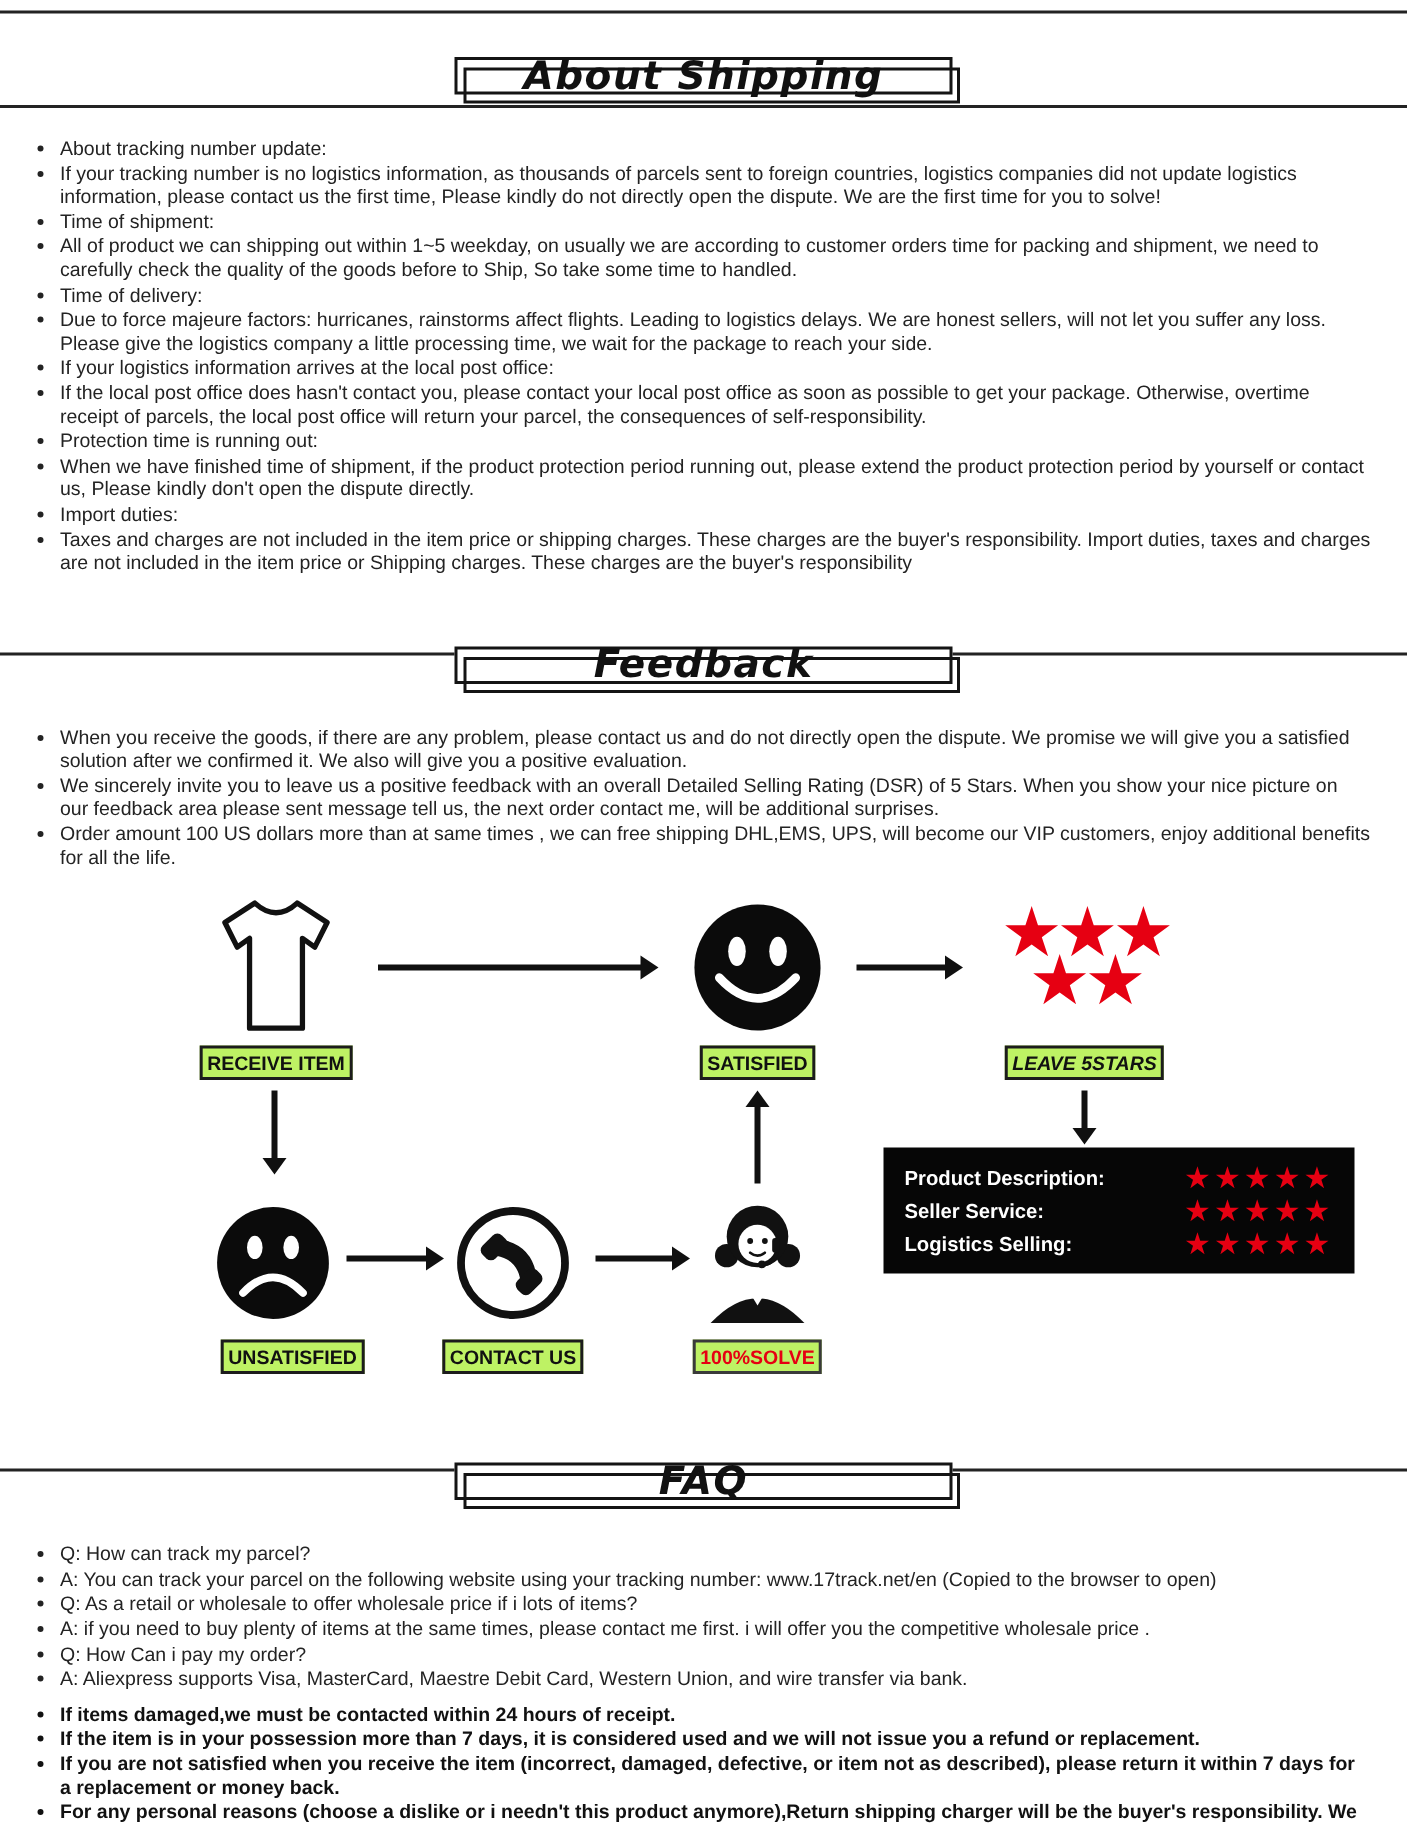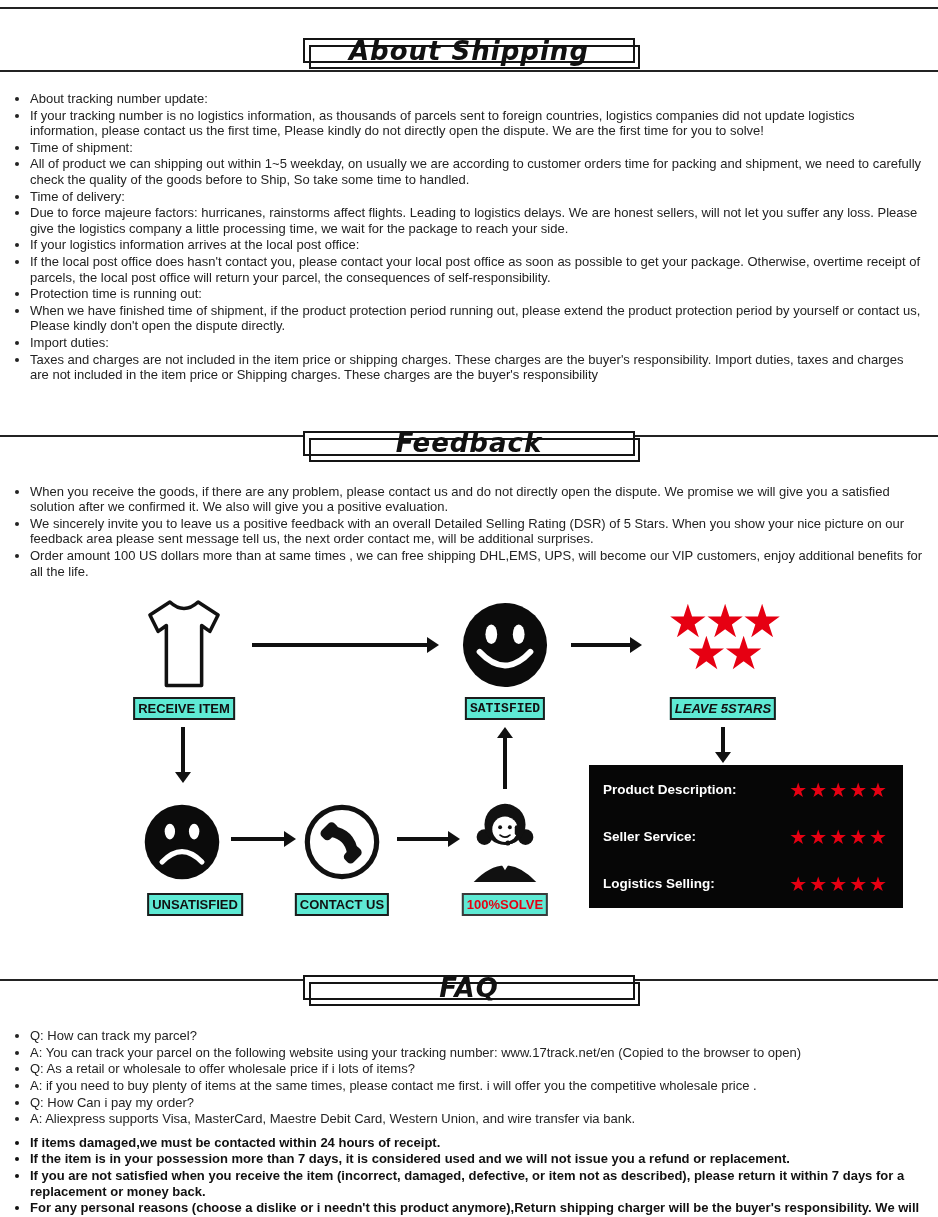--- a/index.html
+++ b/index.html
@@ -15,28 +15,28 @@
   .banner.first .rule{top:32px;}
   .banner-box{position:absolute;left:50%;top:0;transform:translateX(-50%);
     width:332px;height:25px;background:#fff;border:2px solid #141414;
     display:flex;align-items:center;justify-content:center;z-index:1;}
   .banner-box::after{content:"";position:absolute;left:4px;top:5px;right:-7px;bottom:-8px;
     border:2px solid #141414;z-index:-1;}
   .banner-title{font-family:"DejaVu Sans",sans-serif;font-style:italic;font-weight:700;
     font-size:26px;letter-spacing:1px;color:#111;white-space:nowrap;}
 
   
-  ul.bullets{margin:7px 2px 8px;padding:0 12px 0 28px;list-style:disc;}
+  ul.bullets{margin:7px 12px 8px;padding:0 12px 0 28px;list-style:disc;}
   ul.bullets li{font-size:13px;line-height:15.6px;margin-bottom:1px;color:#232323;}
   ul.bullets.bold li{font-weight:700;color:#111;}
 
   
   .diagram{position:relative;height:340px;margin:4px 0 2px;}
   .dg{position:absolute;}
-  .tag{position:absolute;transform:translateX(-50%);background:#5eead4;border:2px solid #1c1c1c;
+  .tag{position:absolute;transform:translateX(-50%);background:#bef264;border:2px solid #1c1c1c;
     padding:2px 3px;font-size:13px;font-weight:700;white-space:nowrap;color:#111;}
   .tag.red{color:var(--accent-red);border-color:#3a3a3a;}
   .arrow-r{position:absolute;height:4px;background:#101010;}
   .arrow-r::after{content:"";position:absolute;right:-11px;top:-6px;width:0;height:0;
     border-left:12px solid #101010;border-top:8px solid transparent;border-bottom:8px solid transparent;}
   .arrow-d{position:absolute;width:4px;background:#101010;}
   .arrow-d::after{content:"";position:absolute;bottom:-10px;left:-6px;width:0;height:0;
     border-top:11px solid #101010;border-left:8px solid transparent;border-right:8px solid transparent;}
   .arrow-u{position:absolute;width:4px;background:#101010;}
   .arrow-u::before{content:"";position:absolute;top:-10px;left:-6px;width:0;height:0;
@@ -105,34 +105,34 @@
       <div class="tag" style="left:184px;top:110px;">RECEIVE ITEM</div>
 
       <div class="arrow-r" style="left:252px;top:56px;width:176px;"></div>
 
       <svg class="dg" style="left:461px;top:14px;" width="88" height="88" viewBox="0 0 90 90">
         <circle cx="45" cy="45" r="43" fill="#0b0b0b"></circle>
         <ellipse cx="31" cy="34" rx="6" ry="10" fill="#fff"></ellipse>
         <ellipse cx="59" cy="34" rx="6" ry="10" fill="#fff"></ellipse>
         <path d="M19 52 Q45 80 71 52" stroke="#fff" stroke-width="6" fill="none" stroke-linecap="round"></path>
       </svg>
-      <div class="tag" style="left:505px;top:110px;font-family:Liberation Mono, monospace;">SATISFIED</div>
+      <div class="tag" style="left:505px;top:110px;">SATISFIED</div>
 
       <div class="arrow-r" style="left:571px;top:56px;width:60px;"></div>
 
       <div class="bigstars" style="left:648px;top:16px;">
         <div class="row1">★★★</div>
         <div class="row2">★★</div>
       </div>
       <div class="tag" style="left:723px;top:110px;font-style:italic;">LEAVE 5STARS</div>
 
       <div class="arrow-d" style="left:181px;top:140px;height:46px;"></div>
       <div class="arrow-d" style="left:721px;top:140px;height:26px;"></div>
 
-      <div class="ratings" style="left:589px;top:178px;width:314px;height:143px;">
+      <div class="ratings" style="left:589px;top:178px;width:314px;height:84px;">
         <div class="rrow">
           <span class="rlabel">Product Description:</span>
           <span class="rstars">★★★★★</span>
         </div>
         <div class="rrow">
           <span class="rlabel">Seller Service:</span>
           <span class="rstars">★★★★★</span>
         </div>
         <div class="rrow">
           <span class="rlabel">Logistics Selling:</span>

